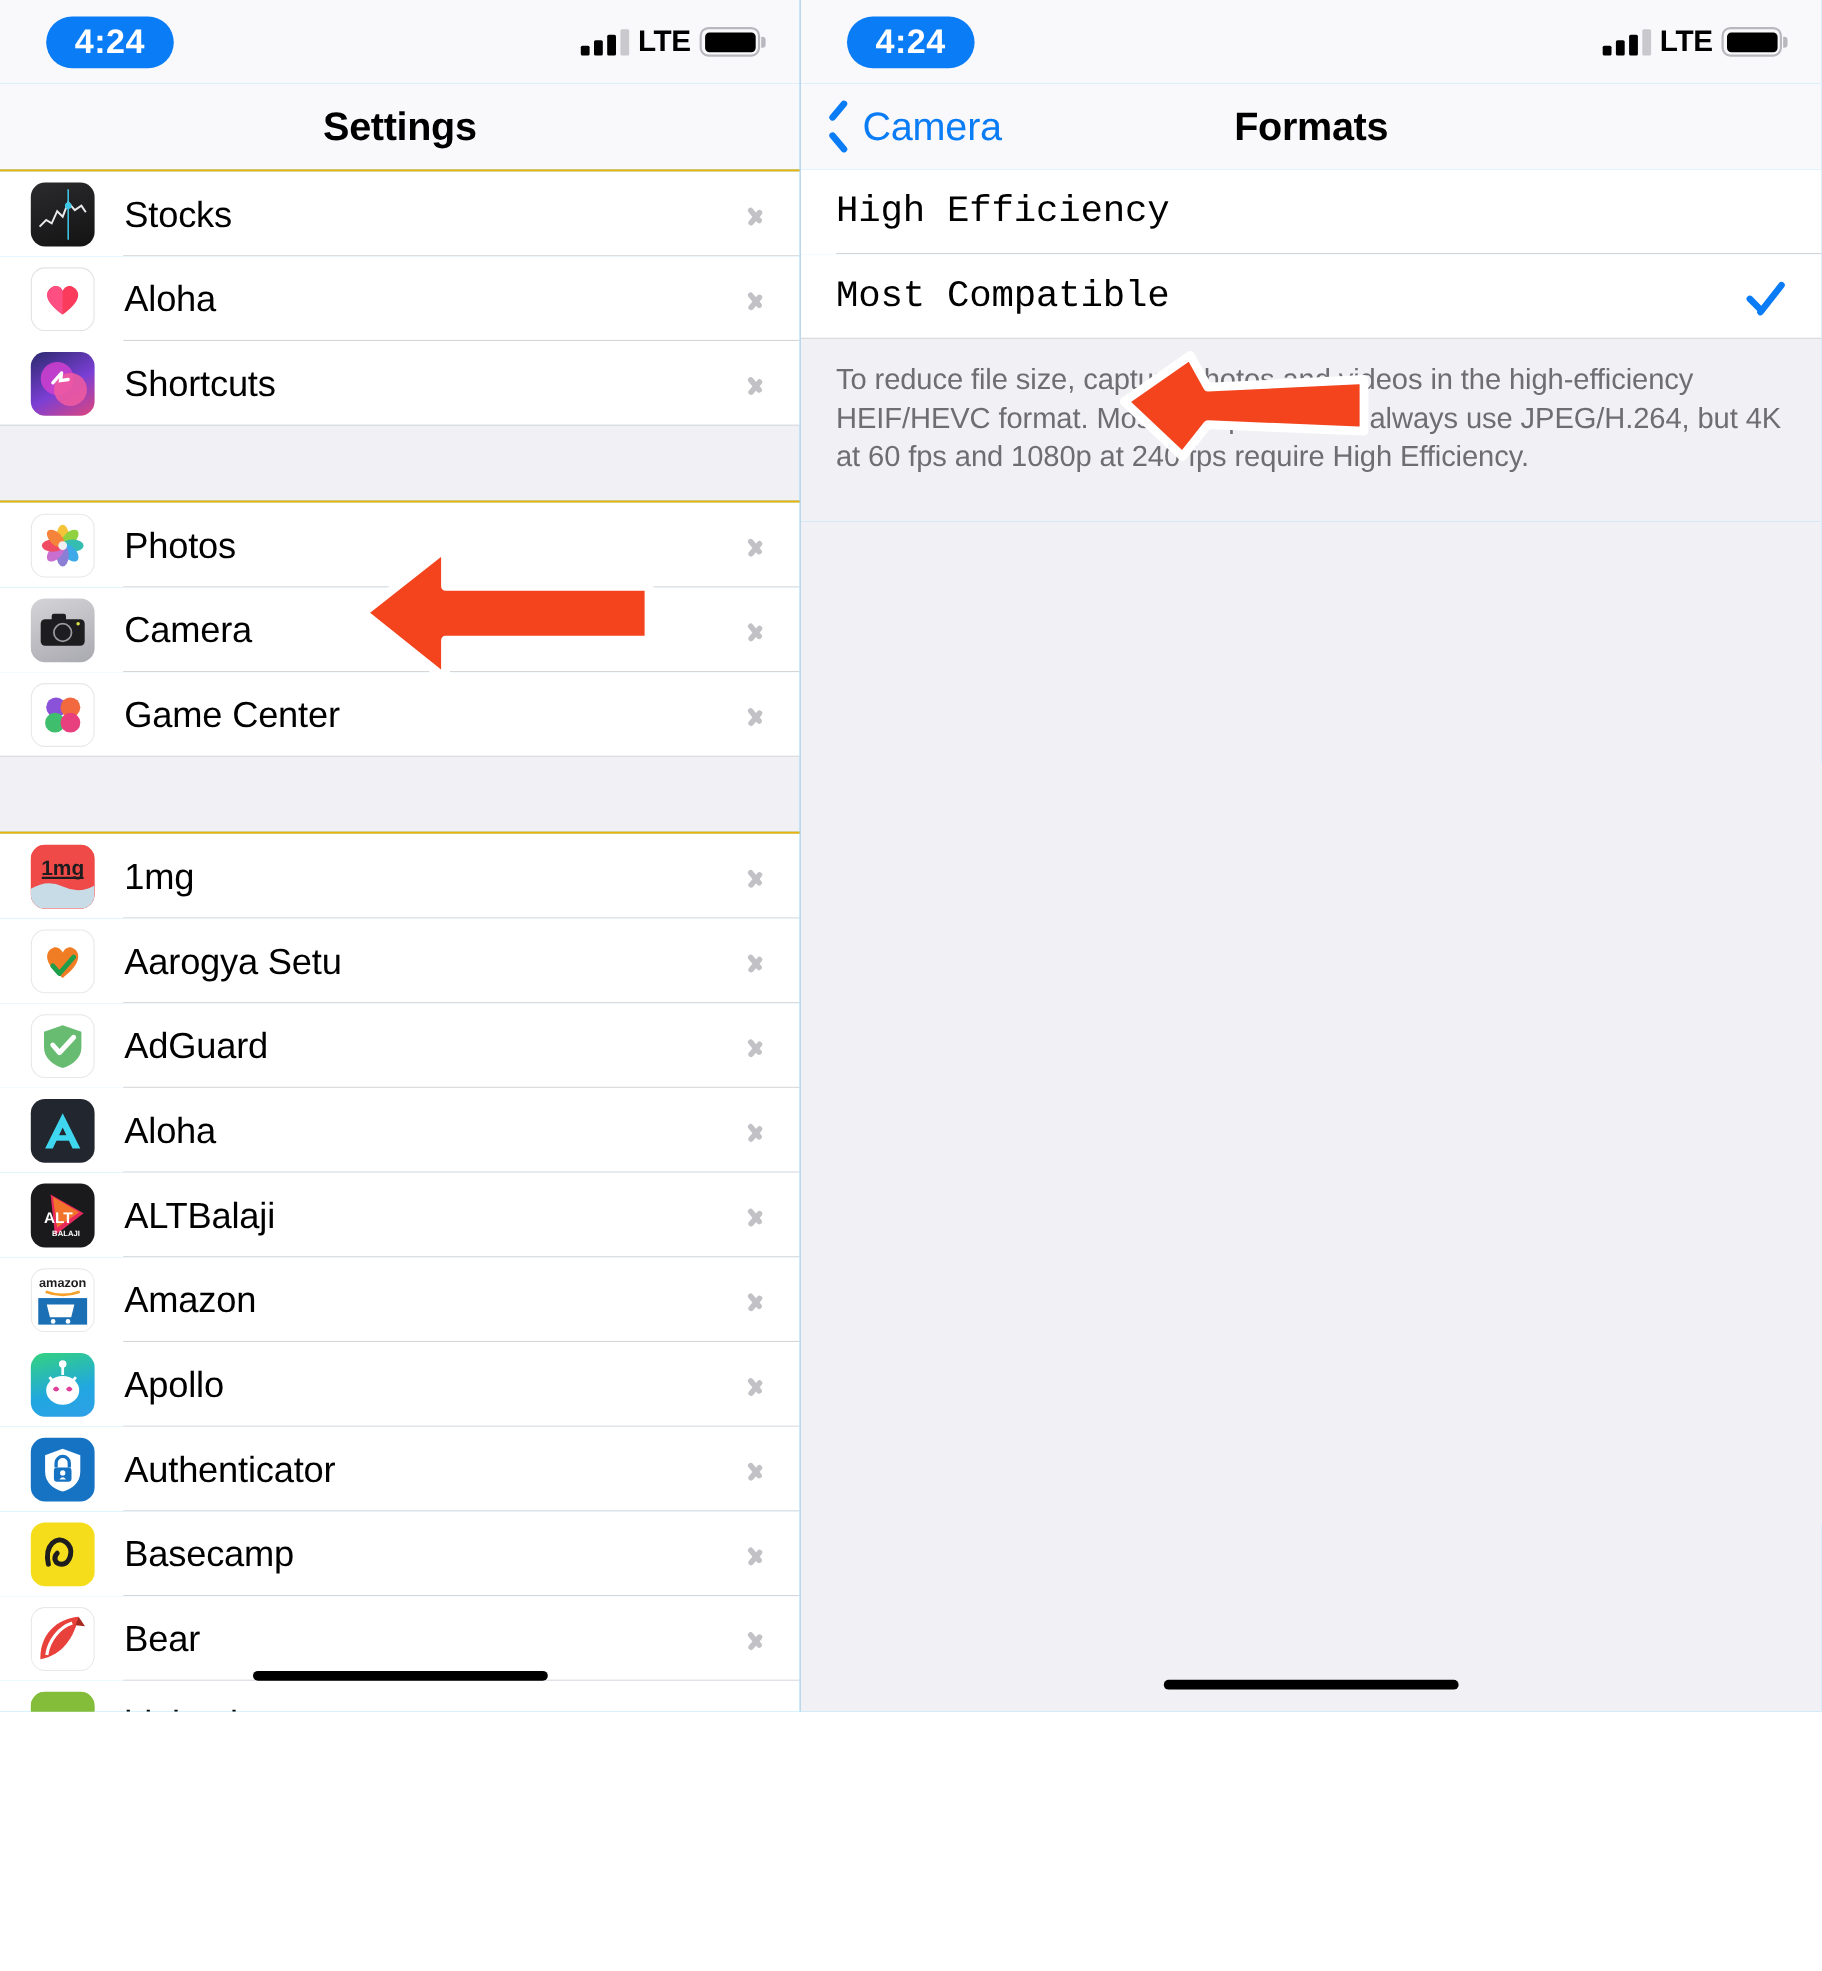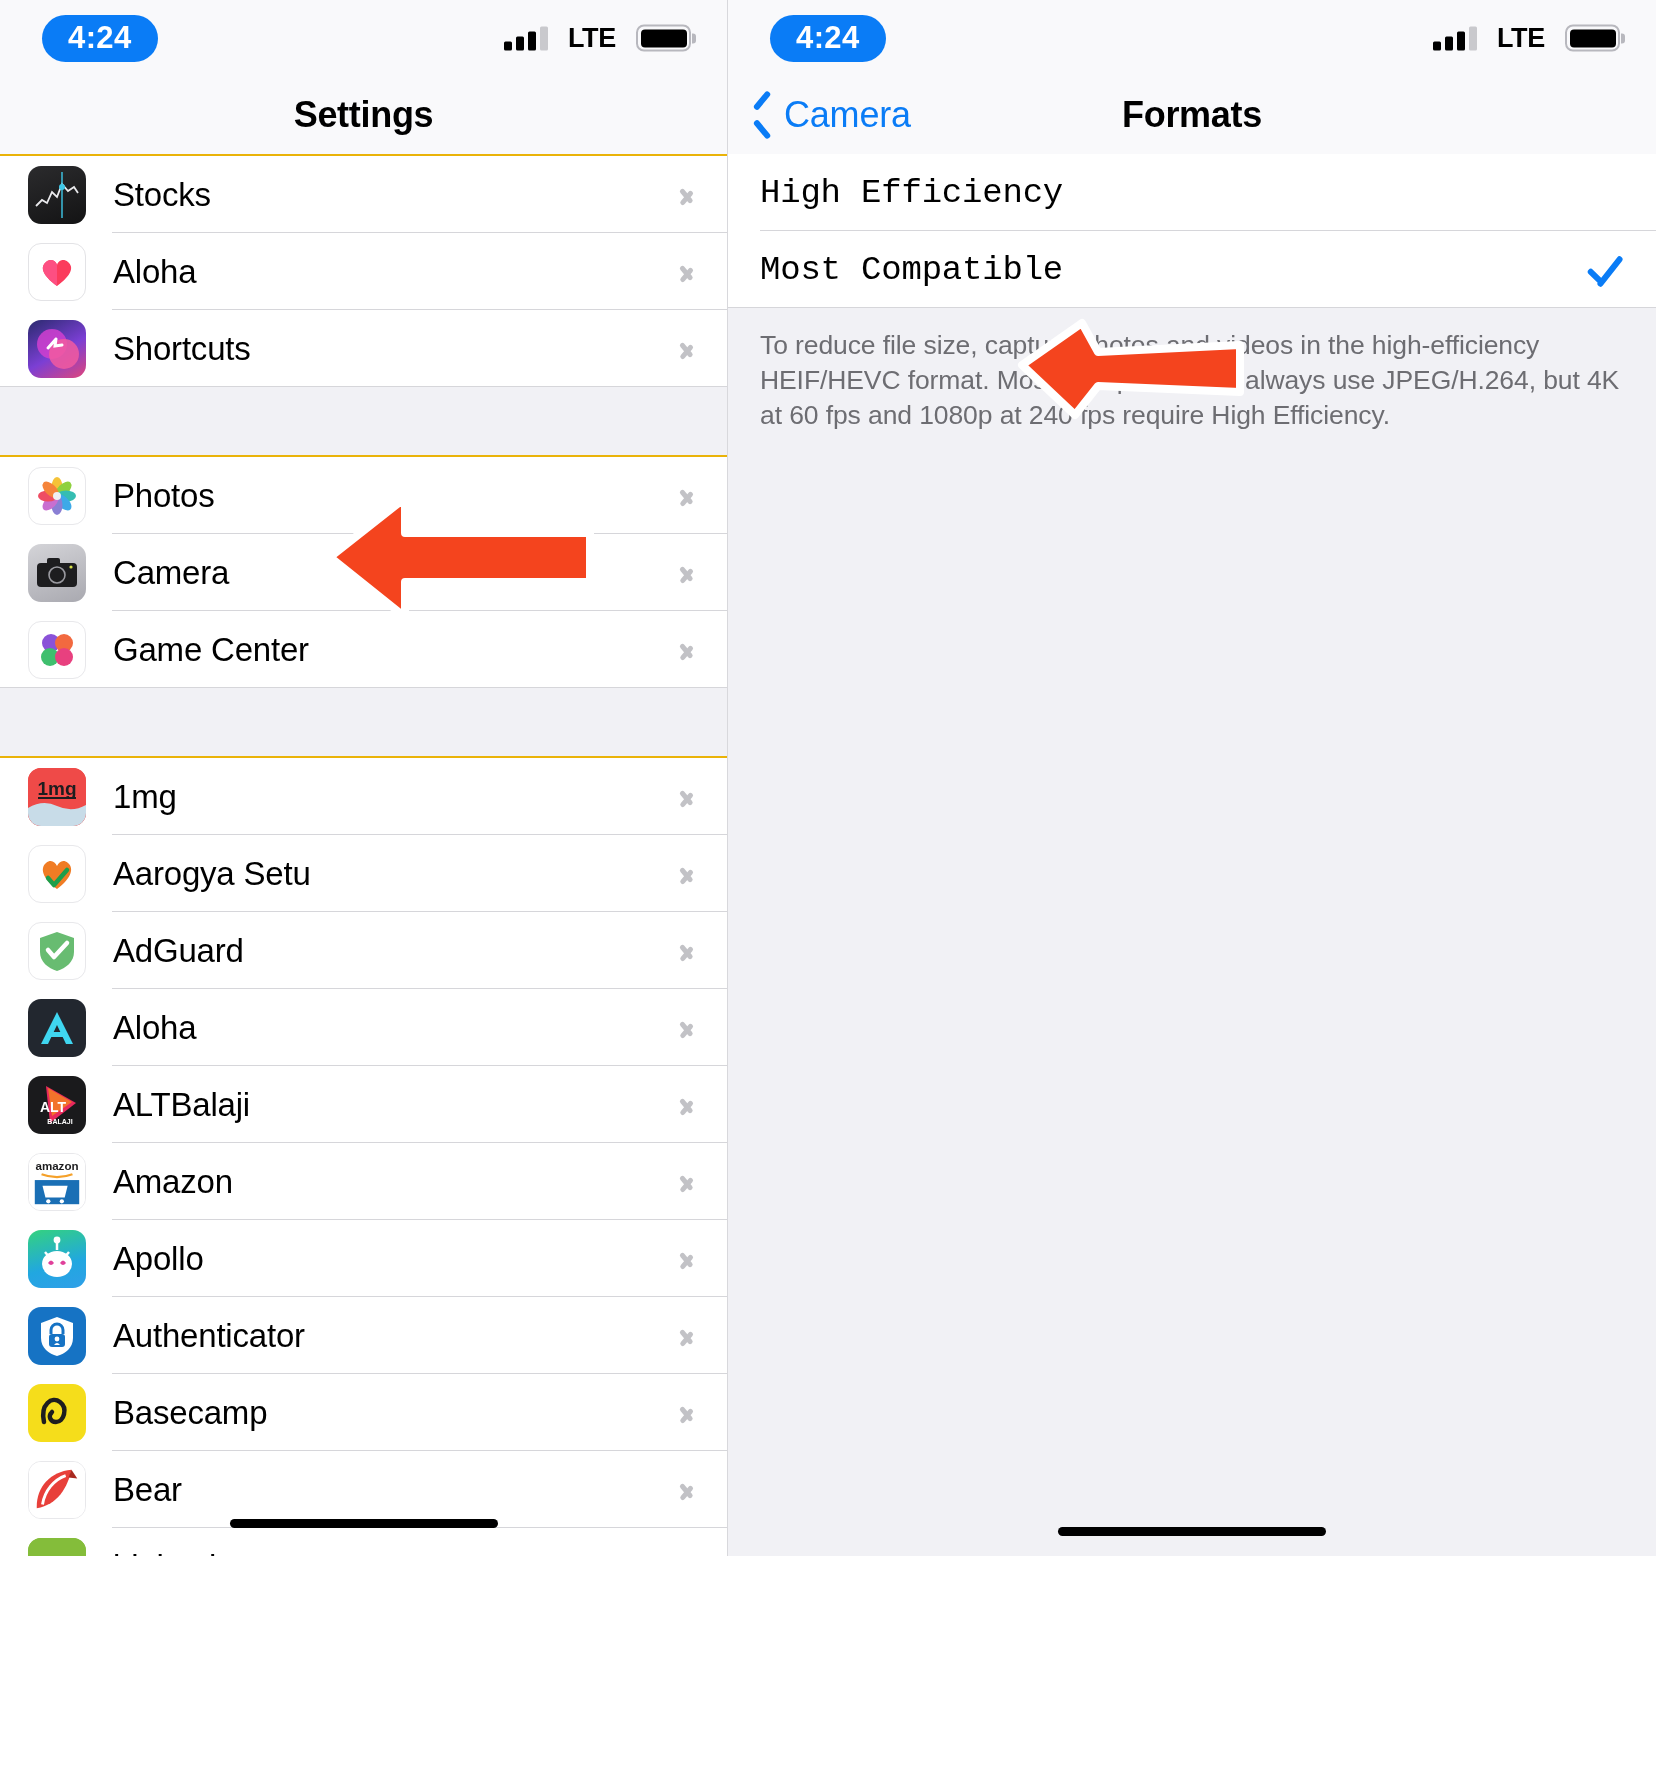--- a/index.html
+++ b/index.html
@@ -27,21 +27,21 @@
     background:#0a7cf6; color:#fff;
     font-size:31px; font-weight:bold;
     border-radius:26px;
     padding:7px 26px 9px 26px;
     letter-spacing:0.4px;
     line-height:1;
   }
   .status-right {
     position:absolute; right:36px; top:50%;
     transform:translateY(-50%);
-    display:flex; align-items:center; gap:20px;
+    display:flex; align-items:center; gap:8px;
   }
   .sig { display:flex; align-items:flex-end; gap:4px; height:24px; }
   .sig i { display:block; width:8px; background:#000; border-radius:1.5px; }
   .sig i:nth-child(1){ height:9px; }
   .sig i:nth-child(2){ height:14px; }
   .sig i:nth-child(3){ height:19px; }
   .sig i:nth-child(4){ height:24px; background:#c9c9cd; }
   .lte { font-size:27px; font-weight:bold; color:#000; letter-spacing:-0.3px; }
   .batt { position:relative; width:55px; height:27px; border:2.6px solid #b8b8be;
           border-radius:8px; padding:2.5px; }

